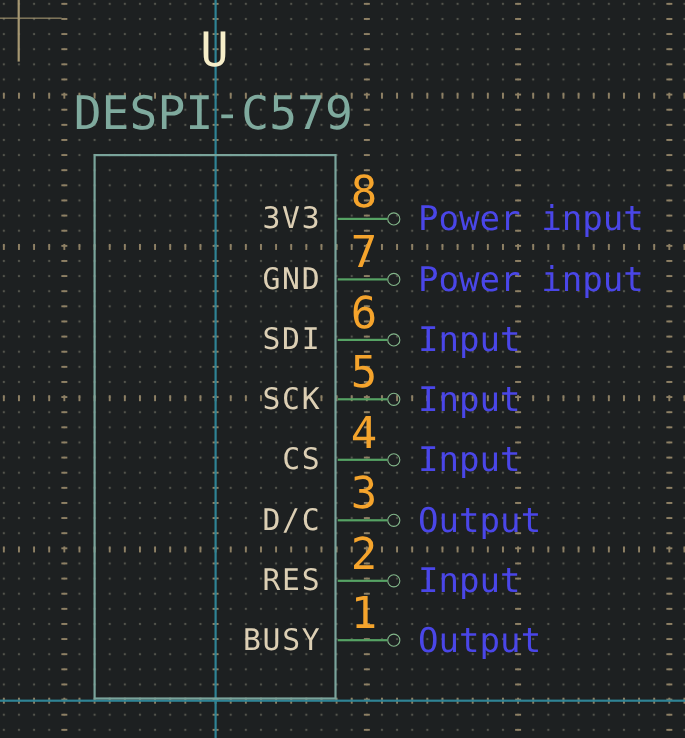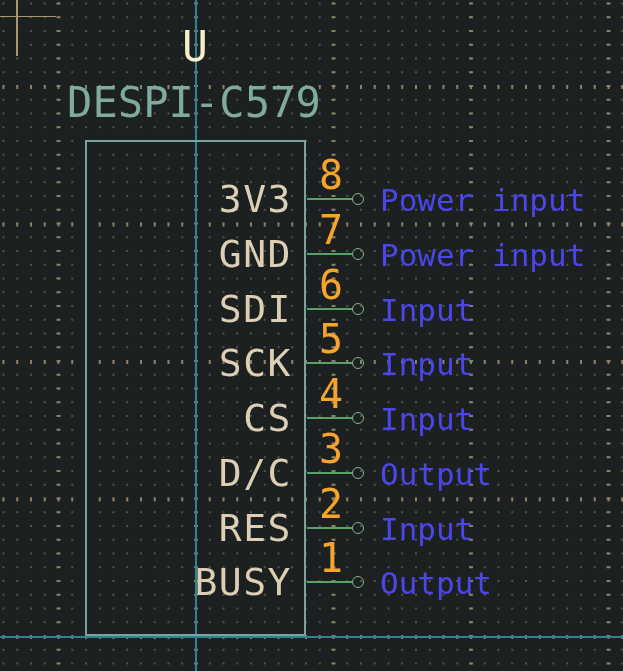--- a/index.html
+++ b/index.html
@@ -39,21 +39,21 @@
   .pin-circle{
     position:absolute;left:352px;top:-6.5px;width:10px;height:10px;
     border:1.5px solid #83b68a;border-radius:50%;background:transparent;
   }
   .pin-number{
     position:absolute;left:309px;bottom:4px;width:44px;text-align:center;
     color:#f5a42c;font-size:40px;line-height:1;
   }
   .pin-name{
     position:absolute;right:331px;top:0;transform:translateY(-50%);
-    color:#dccfb4;font-size:38px;line-height:1;letter-spacing:1.5px;white-space:nowrap;
+    color:#dccfb4;font-size:27px;line-height:1;letter-spacing:1.5px;white-space:nowrap;
   }
   .pin-type{
     position:absolute;left:380px;top:1px;transform:translateY(-50%);
     color:#4a46e8;font-size:31px;line-height:1;letter-spacing:0;white-space:nowrap;
   }
 </style>
 </head>
 <body>
 
 <div class="canvas">

